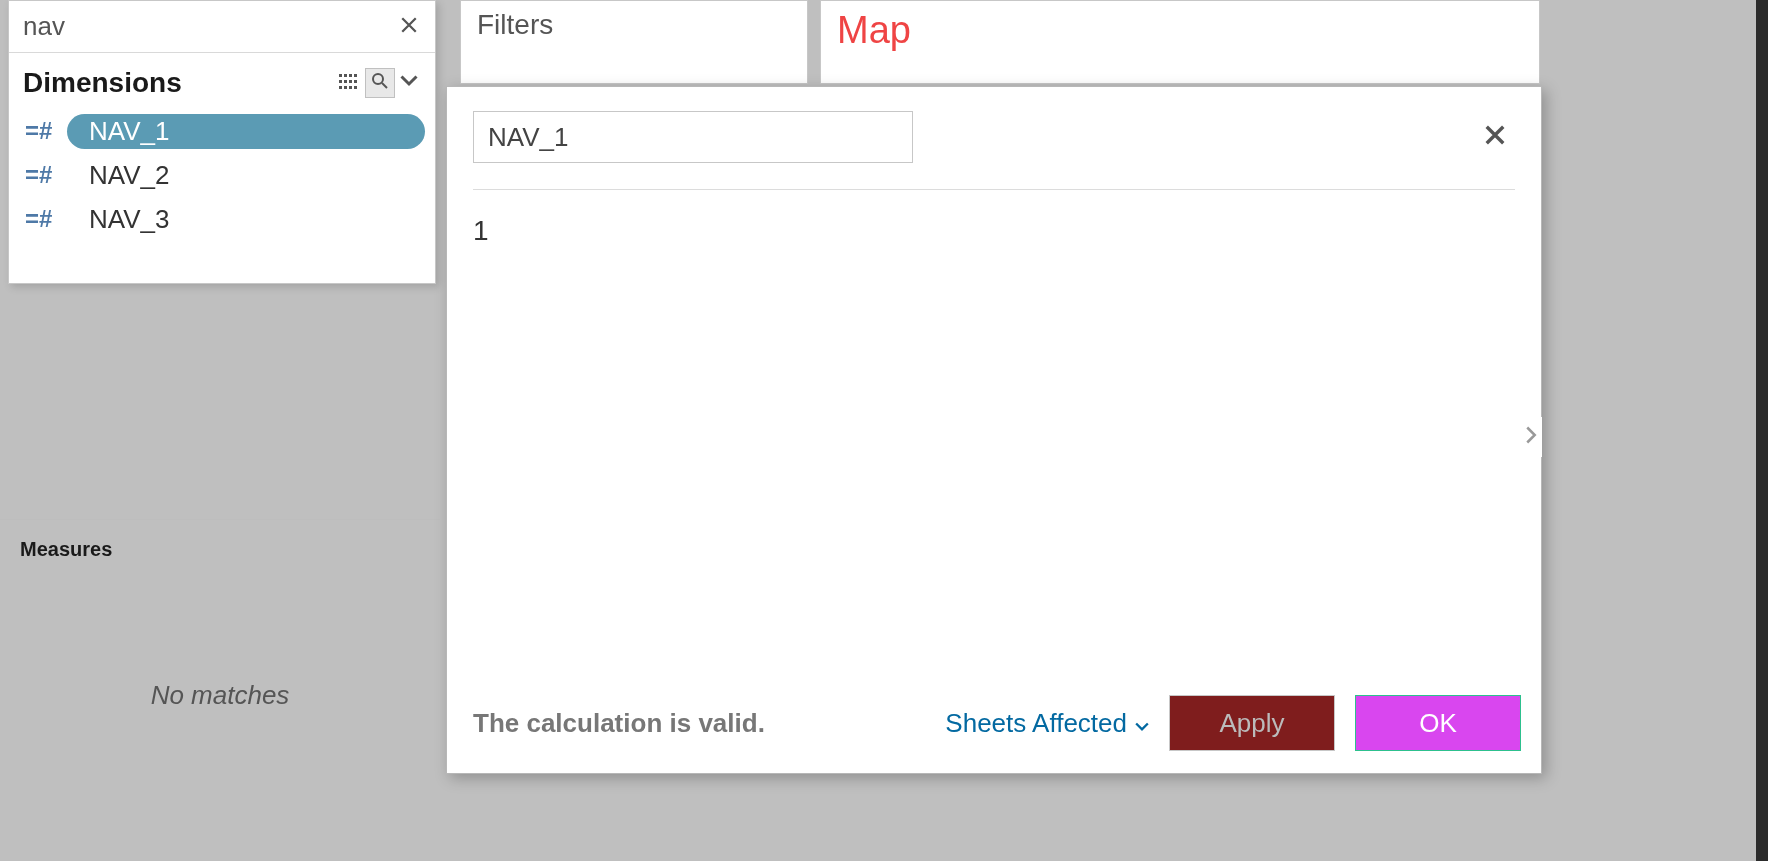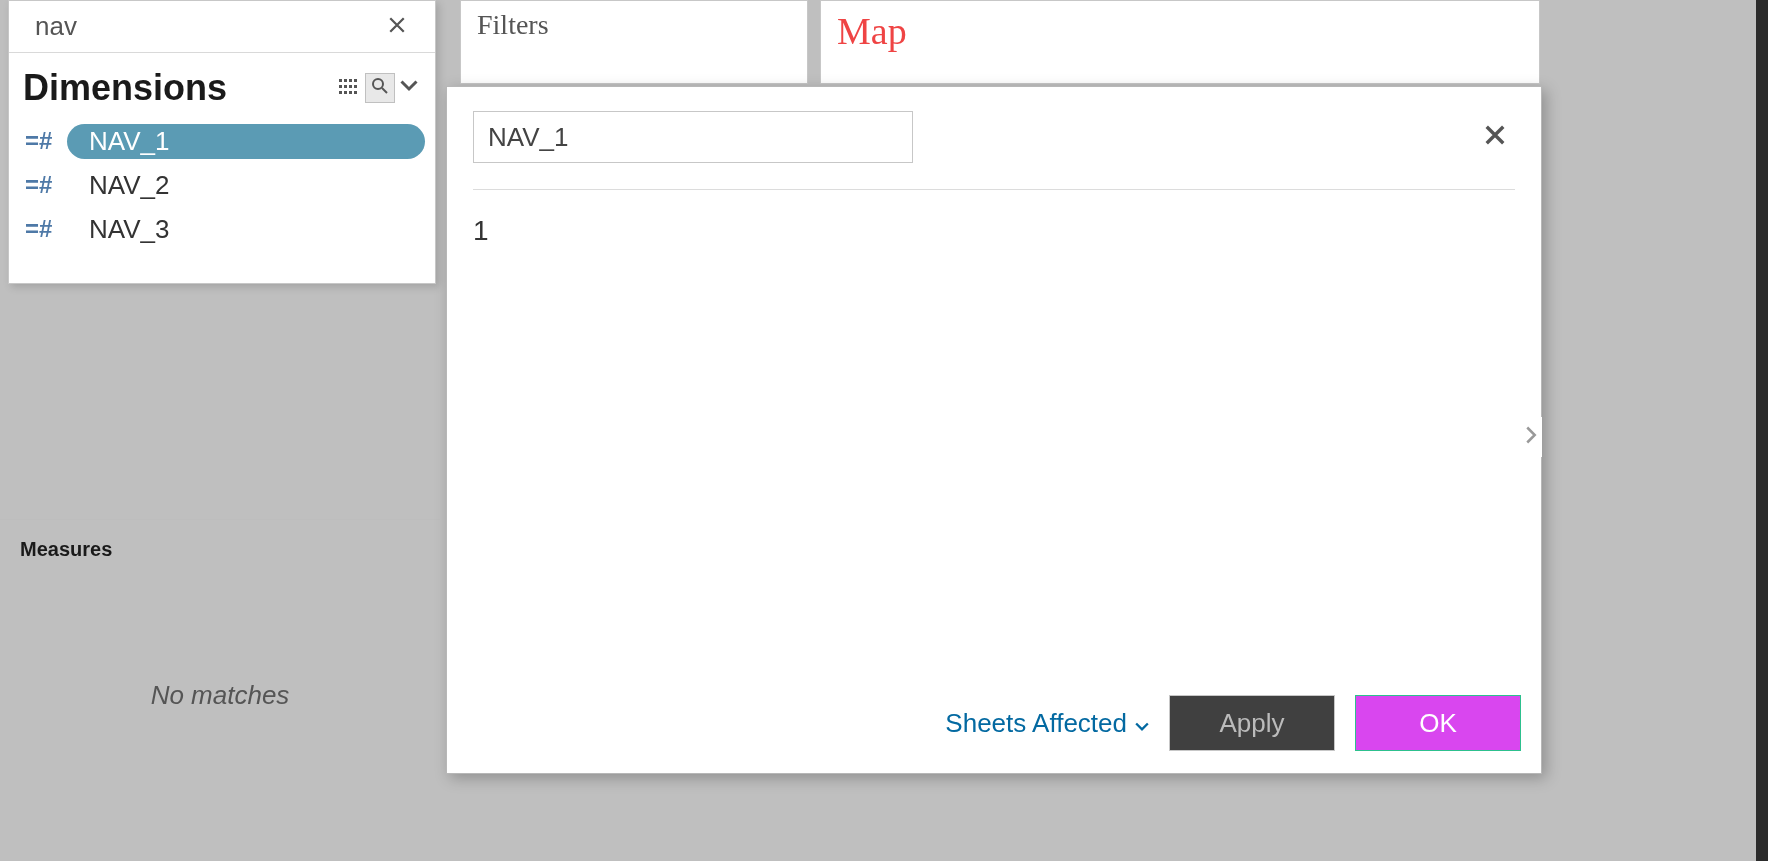--- a/index.html
+++ b/index.html
@@ -10,21 +10,21 @@
     position: absolute;
     left: 8px; top: 0;
     width: 428px; height: 284px;
     background: #ffffff;
     border: 1px solid #c7c7c7;
     box-shadow: 3px 3px 8px rgba(0,0,0,0.15);
   }
   .search-row {
     display: flex; align-items: center;
     height: 52px;
-    padding: 0 26px;
+    padding: 0 14px;
     border-bottom: 1px solid #d9d9d9;
   }
   .search-input {
     flex: 1;
     border: none; outline: none;
     font-size: 26px; color: #555;
     background: transparent;
   }
   .search-clear {
     width: 24px; height: 24px;
@@ -32,21 +32,21 @@
     cursor: pointer; color: #555;
   }
   .search-clear svg { width: 18px; height: 18px; }
 
   .dim-header {
     display: flex; align-items: center;
     padding: 14px 14px 8px 14px;
   }
   .dim-title {
     flex: 1;
-    font-size: 36px; font-weight: 700; color: #1a1a1a;
+    font-size: 28px; font-weight: 700; color: #1a1a1a;
   }
   .dim-ctrl {
     width: 30px; height: 30px;
     display: flex; align-items: center; justify-content: center;
     color: #555; cursor: pointer;
     margin-left: 2px;
   }
   .dim-ctrl.active { background: #e8e8e8; border: 1px solid #c0c0c0; }
   .dim-ctrl.dropdown { width: 24px; }
   .dim-ctrl svg { width: 18px; height: 18px; }
@@ -98,21 +98,21 @@
   .shelf {
     position: absolute;
     background: #ffffff;
     border: 1px solid #c7c7c7;
     height: 84px;
     display: flex; align-items: flex-start;
     padding: 8px 16px;
   }
   .shelf-filters { left: 460px; top: 0; width: 348px; }
   .shelf-map     { left: 820px; top: 0; width: 720px; }
-  .shelf-label   { font-size: 28px; color: #555; font-family: Liberation Serif, serif; }
+  .shelf-label   { font-size: 28px; color: #555; }
   .shelf-map .shelf-label { font-size: 38px; color: #ef4444; }
 
   
   .calc-dialog {
     position: absolute;
     left: 446px; top: 86px;
     width: 1096px; height: 688px;
     background: #ffffff;
     border: 1px solid #b7b7b7;
     box-shadow: 4px 4px 14px rgba(0,0,0,0.25);
@@ -169,21 +169,21 @@
     flex: 0 0 auto;
   }
   .footer-spacer { flex: 1; }
   .sheets-affected {
     display: flex; align-items: center; gap: 8px;
     font-size: 26px; color: #0369a1; cursor: pointer;
   }
   .sheets-affected svg { width: 14px; height: 10px; }
   .btn {
     min-width: 166px; height: 56px;
-    border: 1px solid #c7c7c7; background: #404040;
+    border: 1px solid #c7c7c7; background: #7f1d1d;
     font-size: 26px; color: #bbb;
     display: flex; align-items: center; justify-content: center;
     cursor: pointer;
   }
   .btn.ok {
     background: #d946ef; border-color: #2dc08d; color: #fff;
   }
 
   
   .right-edge {
@@ -289,20 +289,21 @@
     <span>1</span>
   </div>
   <div class="calc-expand">
     <span>
       <svg viewBox="0 0 10 16">
           <path d="M2 2 L8 8 L2 14" stroke="currentColor" stroke-width="2" fill="none"></path>
         </svg>
     </span>
   </div>
   <div class="calc-footer">
+    <div class="calc-status">The calculation is valid.</div>
     <div class="footer-spacer"></div>
     <div class="sheets-affected">
       <span>Sheets Affected</span>
       <span>
         <svg viewBox="0 0 12 8">
             <path d="M1 1 L6 6 L11 1" stroke="currentColor" stroke-width="2" fill="none"></path>
           </svg>
       </span>
     </div>
     <div class="btn">

